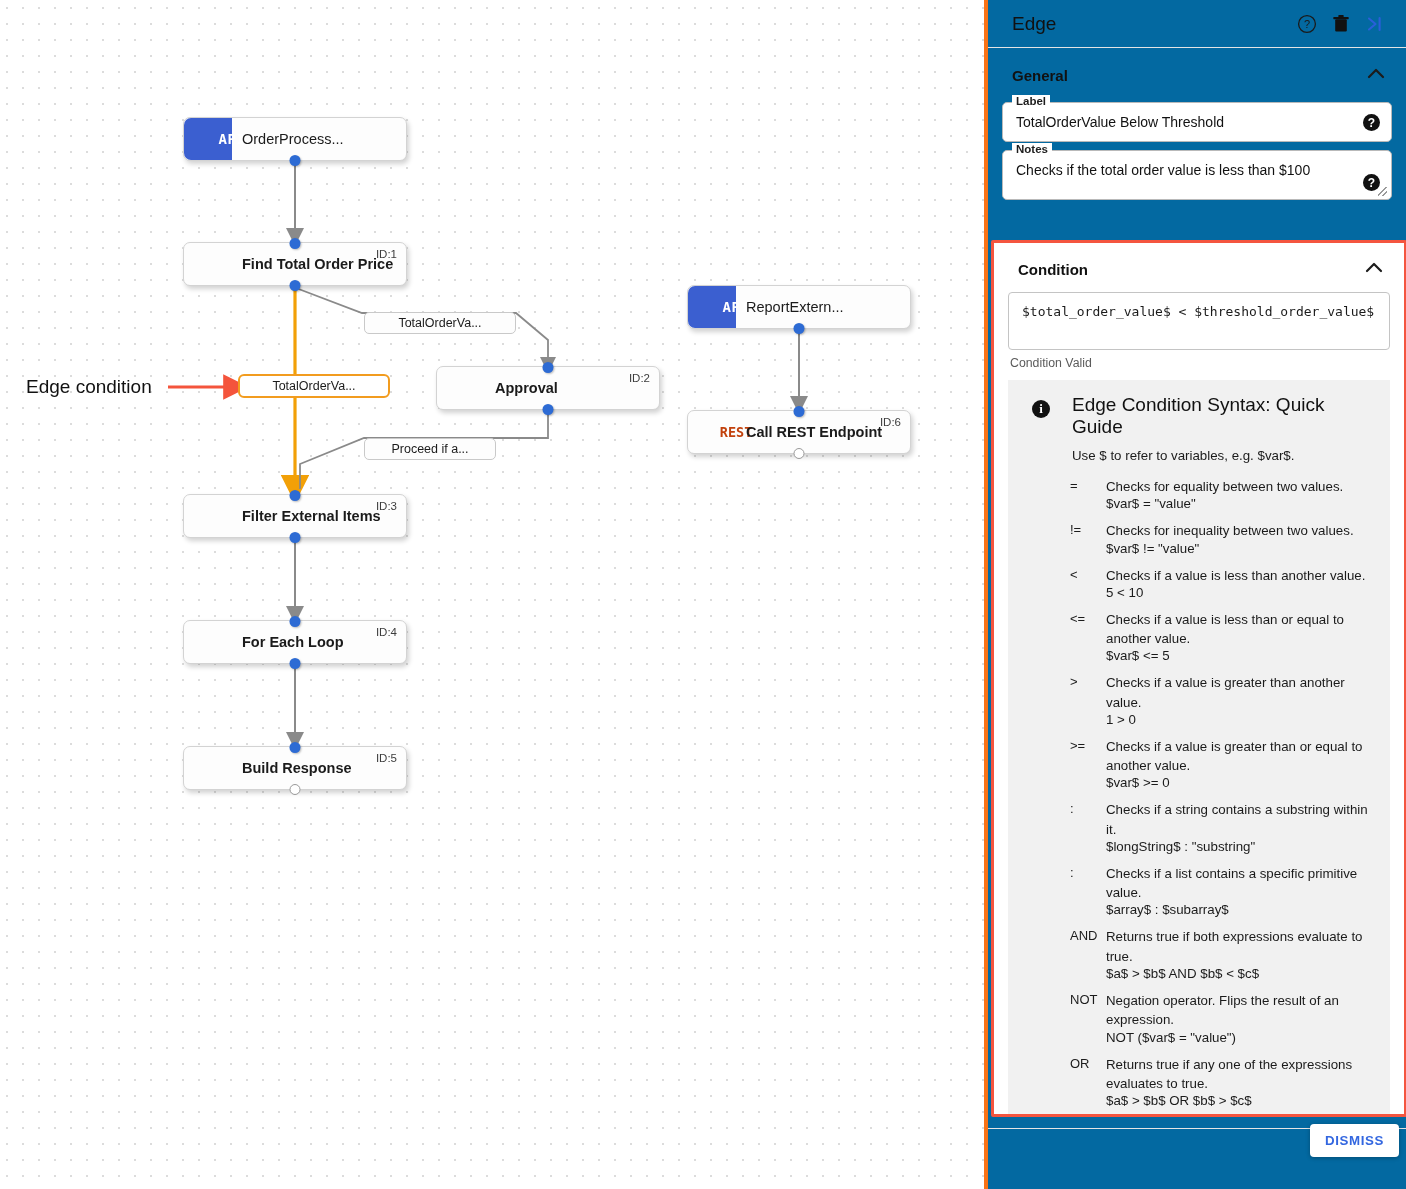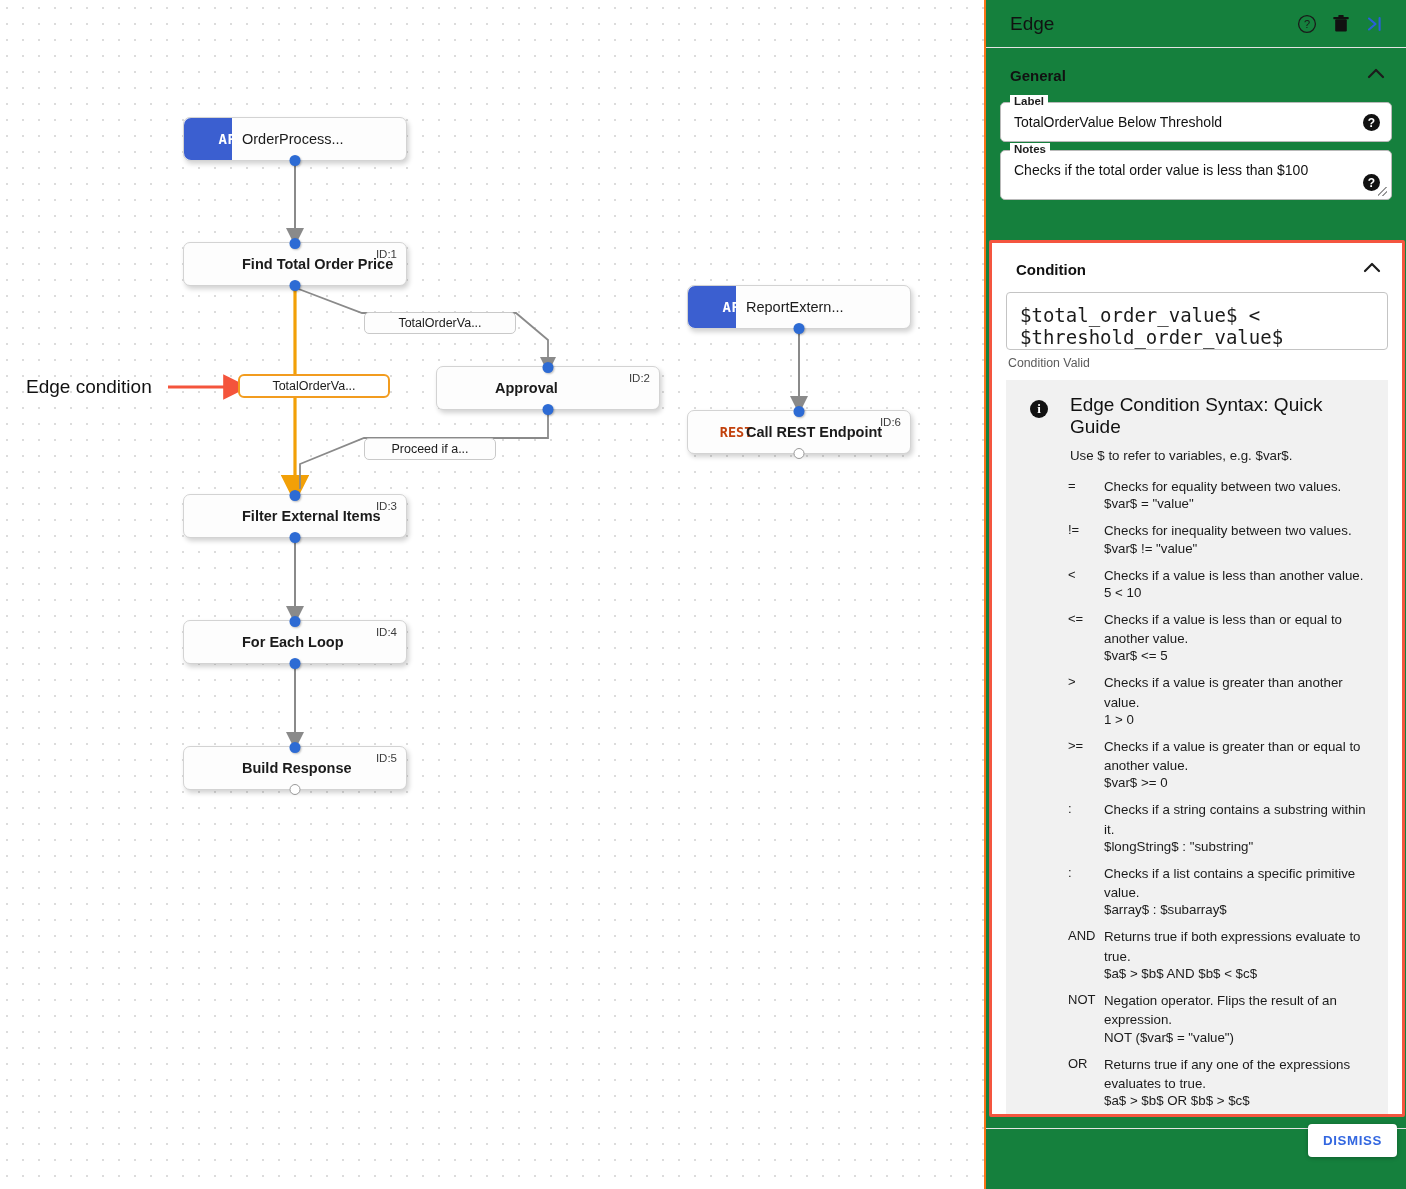--- a/index.html
+++ b/index.html
@@ -93,22 +93,22 @@
     position: absolute;
     font-size: 19px;
     color: #111111;
     font-family: "Liberation Sans", sans-serif;
   }
 
   
   #panel {
     position: absolute; left: 984px; top: 0;
     width: 422px; height: 1189px;
-    background: #15803d;
-    border-left: 2px solid #f97316;
+    background: #0369a1;
+    border-left: 4px solid #f97316;
   }
   .panel-header {
     height: 48px; display: flex; align-items: center;
     padding: 0 14px 0 24px;
     border-bottom: 1px solid #e4e4e4;
   }
   .panel-title { font-size: 19px; color: #111; flex: 1; }
   .hicon { width: 34px; height: 34px; display: flex; align-items: center; justify-content: center; cursor: pointer; }
 
   .section-head {
@@ -157,21 +157,21 @@
     border-radius: 2px;
     background: #fff;
     overflow: hidden;
   }
   .cond-textarea {
     margin: 4px 14px 0 14px;
     border: 1px solid #c4c4c4; border-radius: 4px;
     height: 58px;
     padding: 11px 13px;
     font-family: "DejaVu Sans Mono", monospace;
-    font-size: 19px; color: #1b1b1b;
+    font-size: 13px; color: #1b1b1b;
   }
   .cond-valid { margin: 6px 0 0 16px; font-size: 12.3px; color: #5b5b5b; }
 
   .guide-box {
     margin: 10px 14px 0 14px;
     background: #f1f1f1;
     padding: 14px 16px 18px 16px;
   }
   .guide-head { display: flex; align-items: flex-start; }
   .guide-info {

